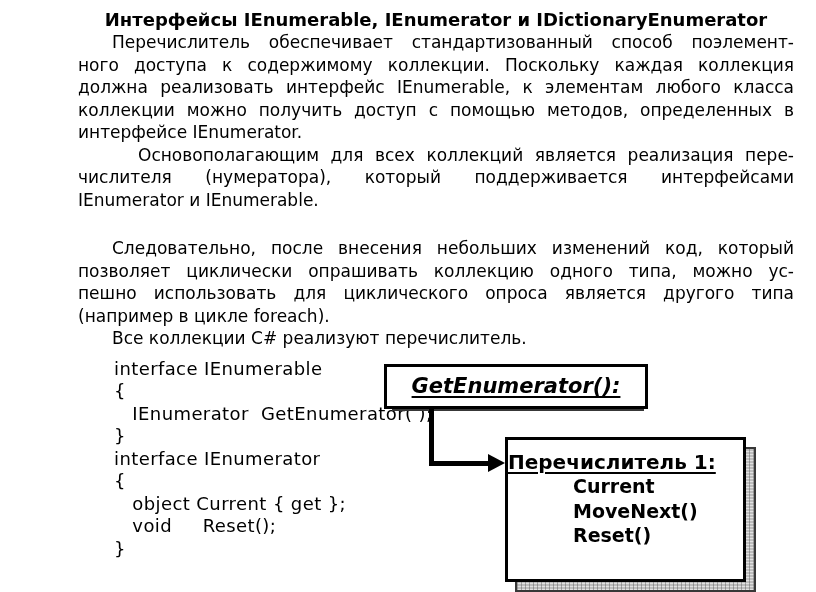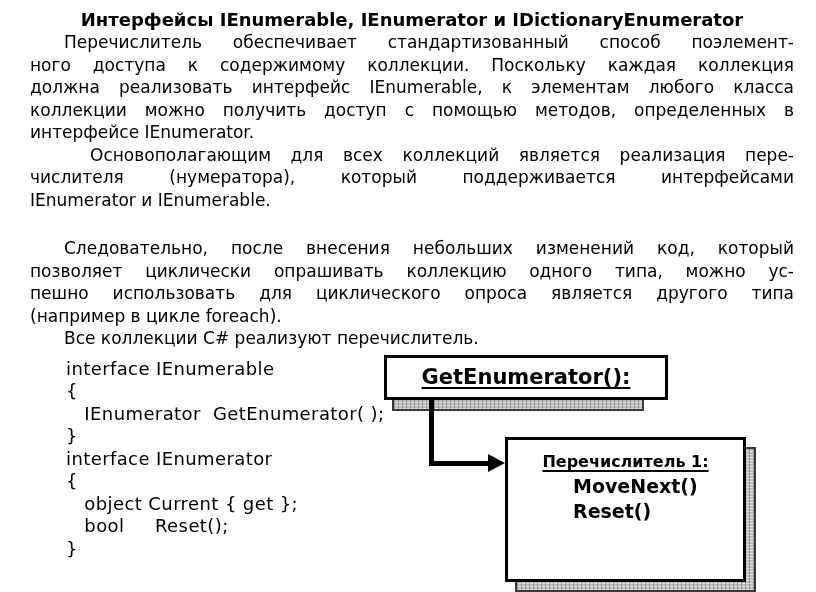--- a/index.html
+++ b/index.html
@@ -8,20 +8,21 @@
     background: #ffffff;
     color: #000000;
     font-family: "DejaVu Sans", sans-serif;
     position: relative;
     overflow: hidden;
   }
   .page {
     position: absolute; inset: 0;
     padding: 8px 22px 8px 30px;
     box-sizing: border-box;
+    margin-left: 48px;
   }
   .title {
     font-size: 18px;
     font-weight: bold;
     text-align: center;
     line-height: 23px;
     margin: 0;
   }
   .para { font-size: 17px; }
   .tline { line-height: 22.5px; }
@@ -51,38 +52,38 @@
   .dshadow {
     position: absolute;
     box-sizing: border-box;
     border: 2px solid #383838;
     background-color: #bdbdbd;
     background-image:
       repeating-linear-gradient(90deg, rgba(90,90,90,0.45) 0 1px, transparent 1px 4px),
       repeating-linear-gradient(0deg, rgba(255,255,255,0.55) 0 1px, transparent 1px 3px);
     z-index: 1;
   }
-  .box-get { left: 384px; top: 355px; width: 284px; height: 45px; }
+  .box-get { left: 384px; top: 364px; width: 264px; height: 45px; font-style: italic; }
   .box-get-shadow { left: 392px; top: 366px; width: 252px; height: 45px; }
   .box-get .dlabel {
     line-height: 38px;
     font-size: 21px;
     font-weight: bold;
     text-align: center;
     text-decoration: underline;
     text-decoration-thickness: 2px;
     text-underline-offset: 3px;
   }
   .box-enum { left: 505px; top: 437px; width: 241px; height: 145px; }
   .box-enum-shadow { left: 515px; top: 447px; width: 241px; height: 145px; }
   .box-enum .dtitle {
     margin-top: 10px;
-    font-size: 16px;
+    font-size: 20px;
     font-weight: bold;
-    text-align: center;
+    text-align: left;
     line-height: 24px;
     text-decoration: underline;
     text-decoration-thickness: 2px;
     text-underline-offset: 3px;
   }
   .box-enum .dmember {
     margin-left: 65px;
     font-size: 19px;
     font-weight: bold;
     line-height: 24.5px;
@@ -135,38 +136,39 @@
   </div>
 
   <div class="code">
     <div class="cline tline">interface IEnumerable</div>
     <div class="cline tline">{</div>
     <div class="cline tline">   IEnumerator  GetEnumerator( );</div>
     <div class="cline tline">}</div>
     <div class="cline tline">interface IEnumerator</div>
     <div class="cline tline">{</div>
     <div class="cline tline">   object Current { get };</div>
-    <div class="cline tline">   bool     Reset();</div>
+    <div class="cline tline">   void     Reset();</div>
     <div class="cline tline">}</div>
   </div>
 
 </div>
 
 <div class="diagram">
 
   <div class="dshadow box-get-shadow"></div>
   <div class="dshadow box-enum-shadow"></div>
 
   <div class="aseg aseg-v"></div>
   <div class="aseg aseg-h"></div>
   <div class="ahead"></div>
 
   <div class="dbox box-get">
     <div class="dlabel">GetEnumerator():</div>
   </div>
 
   <div class="dbox box-enum">
     <div class="dtitle">Перечислитель 1:</div>
+    <div class="dmember">Current</div>
     <div class="dmember">MoveNext()</div>
     <div class="dmember">Reset()</div>
   </div>
 
 </div>
 
 </body></html>

